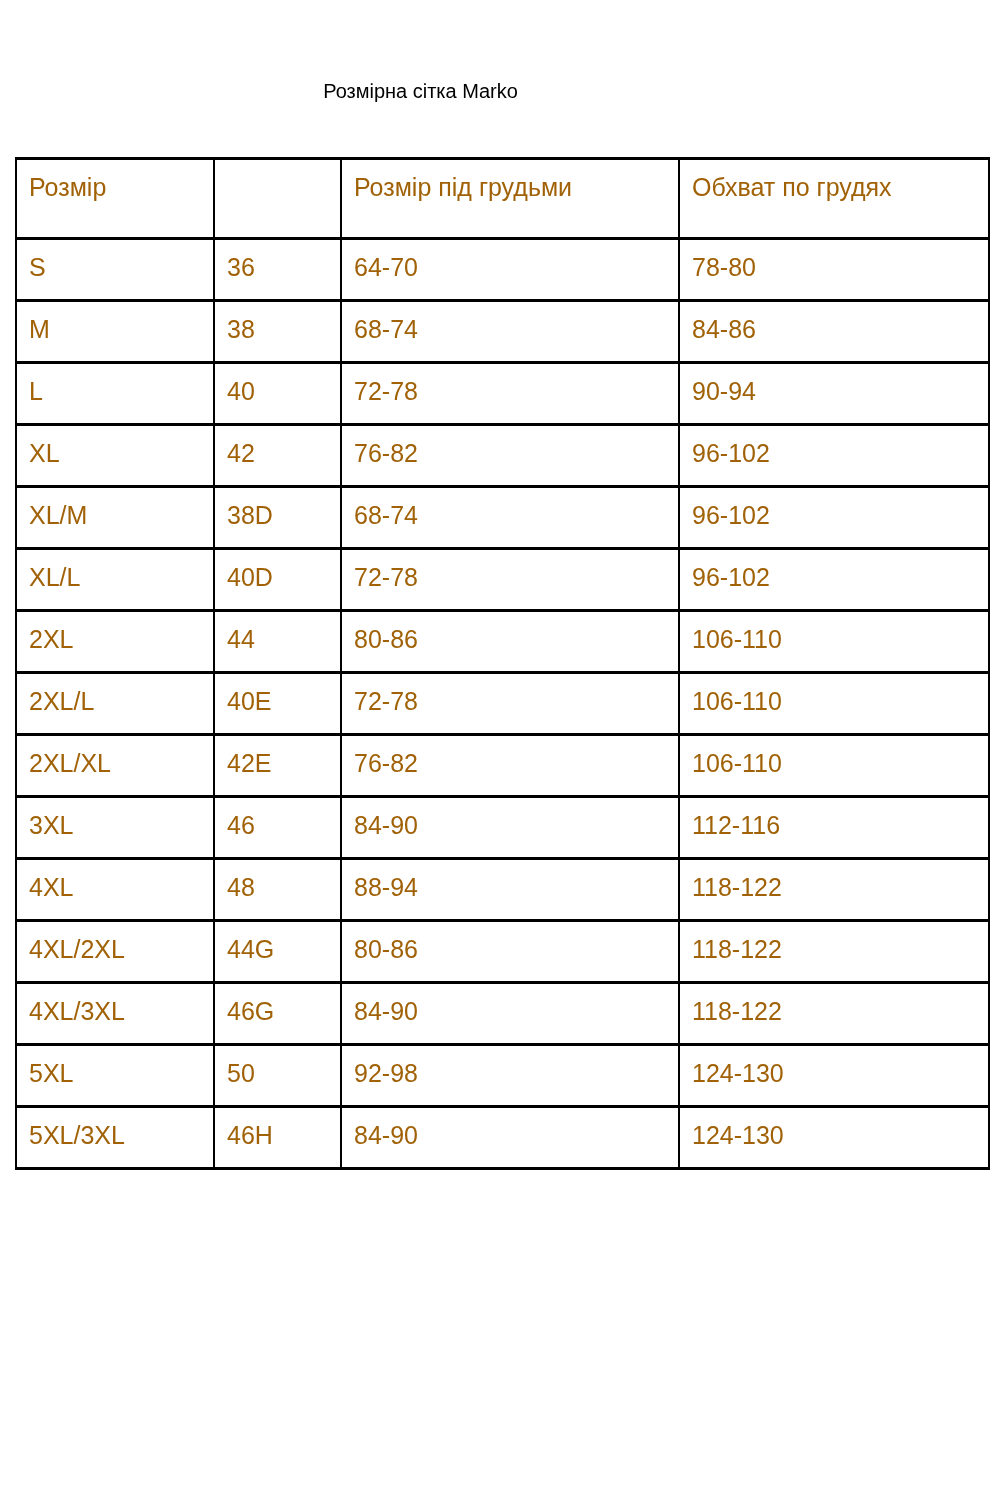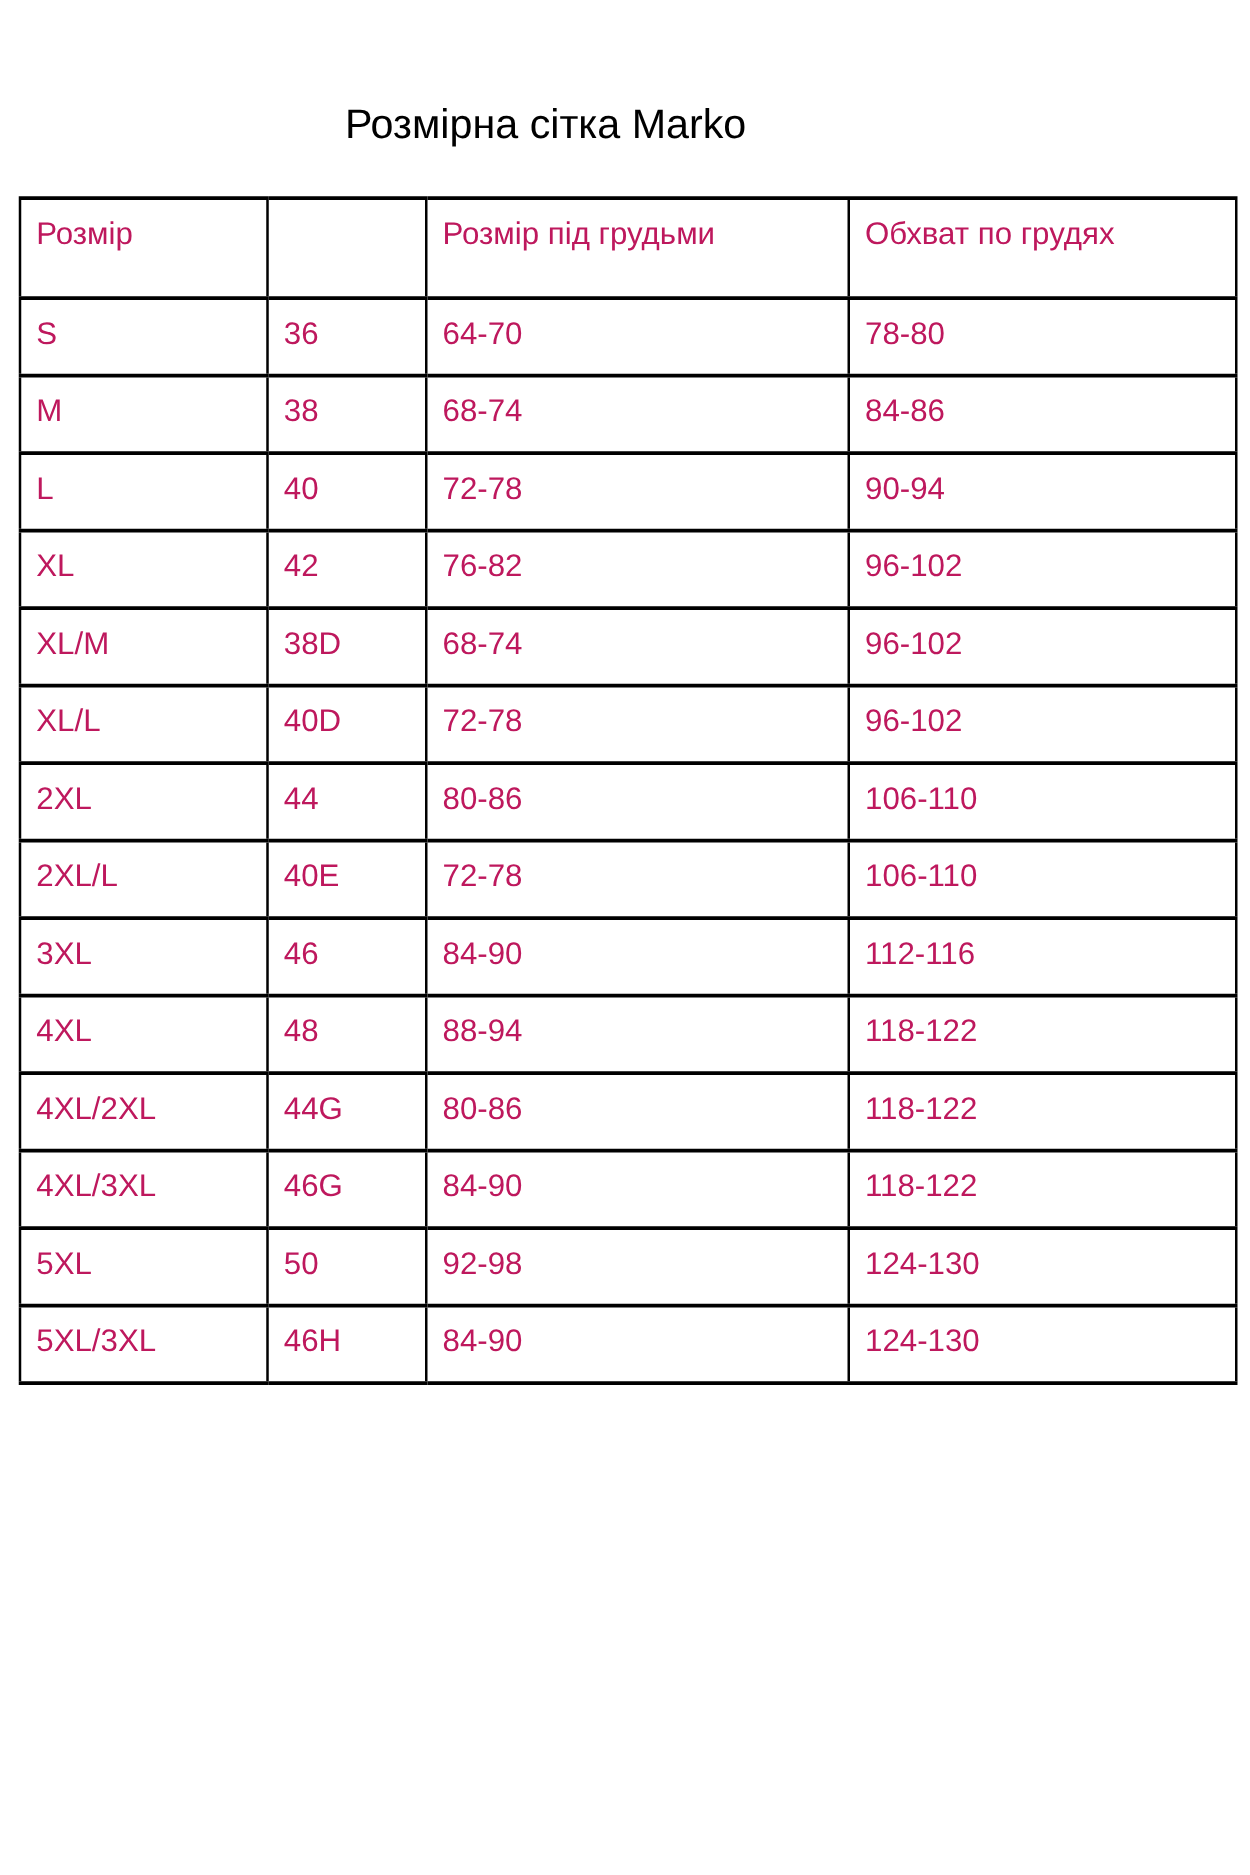--- a/index.html
+++ b/index.html
@@ -11,36 +11,36 @@
   .page {
     position: relative;
     width: 1000px;
     height: 1500px;
     background: #ffffff;
     overflow: hidden;
   }
   .page-title {
     position: absolute;
     top: 80px;
-    left: 16px;
+    left: 0;
     width: 841px;
     text-align: center;
-    font-size: 33px;
+    font-size: 20px;
     font-weight: 400;
     color: #000000;
   }
   table.size-chart {
     position: absolute;
     left: 15px;
     top: 157px;
     width: 973px;
     border-collapse: collapse;
     table-layout: fixed;
     font-size: 25px;
-    color: #be185d;
+    color: #a16207;
   }
   table.size-chart th,
   table.size-chart td {
     border-left: 2px solid #000;
     border-right: 2px solid #000;
     border-top: 3px solid #000;
     border-bottom: 3px solid #000;
     padding-left: 12px;
     font-weight: 400;
     text-align: left;
@@ -127,20 +127,26 @@
           <td>80-86</td>
           <td>106-110</td>
         </tr>
         <tr>
           <td>2XL/L</td>
           <td>40E</td>
           <td>72-78</td>
           <td>106-110</td>
         </tr>
         <tr>
+          <td>2XL/XL</td>
+          <td>42E</td>
+          <td>76-82</td>
+          <td>106-110</td>
+        </tr>
+        <tr>
           <td>3XL</td>
           <td>46</td>
           <td>84-90</td>
           <td>112-116</td>
         </tr>
         <tr>
           <td>4XL</td>
           <td>48</td>
           <td>88-94</td>
           <td>118-122</td>

